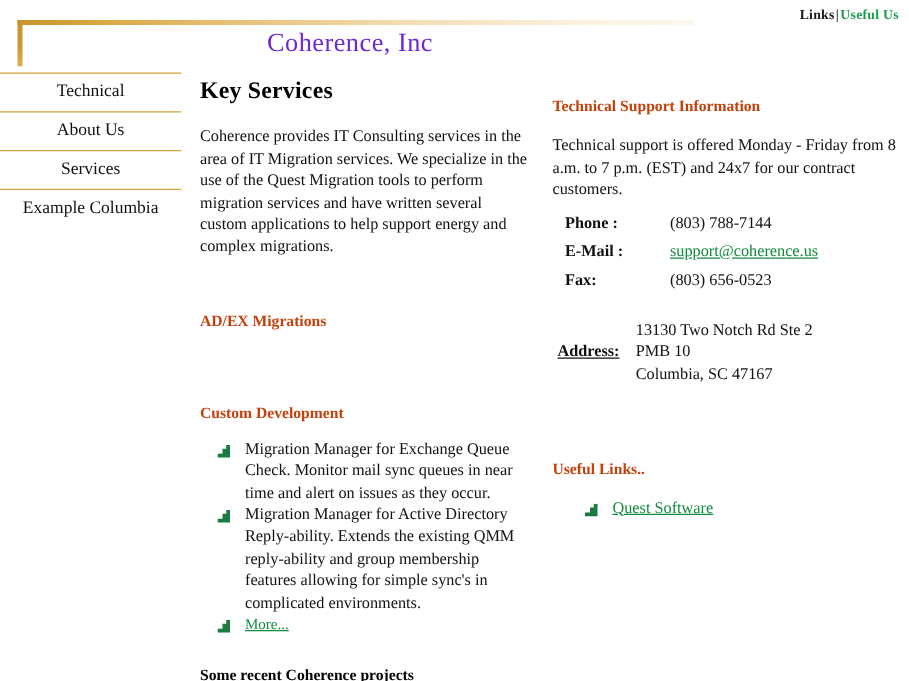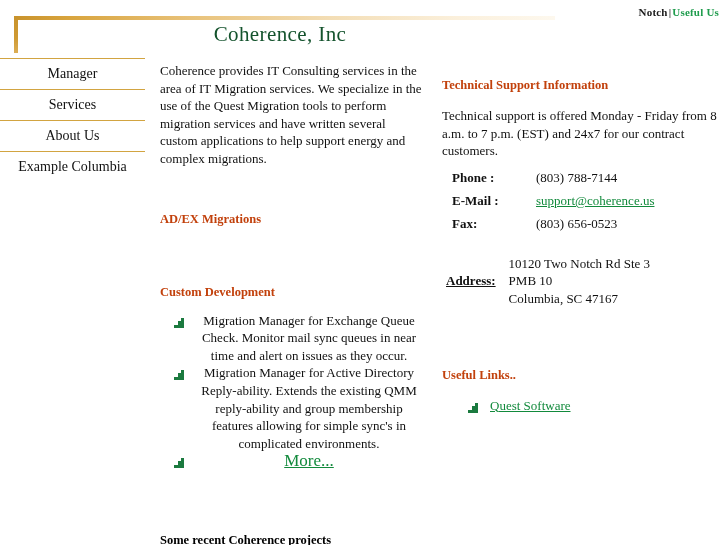--- a/index.html
+++ b/index.html
@@ -57,21 +57,21 @@
   .site-title {
     position: absolute;
     left: 0;
     top: 22px;
     width: 560px;
     text-align: center;
     font-family: "Liberation Serif", "DejaVu Serif", serif;
     font-size: 21px;
     font-weight: normal;
     letter-spacing: 0.4px;
-    color: #14532d;
+    color: #6d28d9;
   }
 
   
   .sidebar {
     position: absolute;
     left: 0;
     top: 58px;
     width: 145px;
   }
   .side-item {
@@ -139,34 +139,33 @@
     padding: 0;
     list-style: none;
   }
   ul.arrow-list li {
     position: relative;
     padding-left: 36px;
     margin-bottom: 0px;
     font-size: 13px;
     line-height: 17.6px;
     color: #111111;
-    text-align: center;
   }
   .bullet-ico {
     position: absolute;
     left: 14px;
     top: 4px;
     width: 11px;
     height: 11px;
     display: block;
   }
   a.inline-link {
     color: #128a3c;
     text-decoration: underline;
-    font-size: 17px;
+    font-size: 12px;
   }
 
   
   table.contact-tbl {
     border-collapse: collapse;
     margin: 0;
   }
   table.contact-tbl td {
     padding: 0 0 7px 0;
     font-size: 13px;
@@ -233,45 +232,46 @@
     font-size: 12.5px;
     font-weight: bold;
     color: #000;
     white-space: nowrap;
   }
 </style>
 </head>
 <body>
 
 <div class="topnav">
-  <a href="#" class="nav-home">Notch</a><span class="nav-sep">|</span><a href="#" class="nav-contact">Useful Us</a>
+  <a href="#" class="nav-home">Links</a><span class="nav-sep">|</span><a href="#" class="nav-contact">Useful Us</a>
 </div>
 
 <div class="hdr-rule"></div>
 <div class="hdr-left-rule"></div>
 
 <div class="site-title">Coherence, Inc</div>
 
 <nav class="sidebar">
   <div class="side-item">
-    <span class="side-item-inner">Manager</span>
+    <span class="side-item-inner">Technical</span>
+  </div>
+  <div class="side-item">
+    <span class="side-item-inner">About Us</span>
   </div>
   <div class="side-item">
     <span class="side-item-inner">Services</span>
   </div>
   <div class="side-item">
-    <span class="side-item-inner">About Us</span>
-  </div>
-  <div class="side-item">
     <span class="side-item-inner">Example Columbia</span>
   </div>
 </nav>
 
 <section class="col-main">
 
+  <h2 class="section-h">Key Services</h2>
 
   <p class="body-text">Coherence provides IT Consulting services in the area of IT Migration services.  We specialize in the use of the Quest Migration tools to perform migration services and have written several custom applications to help support energy and complex migrations.</p>
 
   <div class="gap-xl"></div>
 
   <h3 class="sub-h">AD/EX Migrations</h3>
 
   <div class="gap-xl"></div>
 
   <h3 class="sub-h tight">Custom Development</h3>
@@ -330,21 +330,21 @@
     </tbody>
   </table>
 
   <div class="gap-md"></div>
 
   <table class="addr-tbl">
     <tbody>
       <tr>
         <td class="lbl">Address:</td>
         <td>
-          <div>10120 Two Notch Rd Ste 3</div>
+          <div>13130 Two Notch Rd Ste 2</div>
           <div>PMB 10</div>
           <div>Columbia, SC 47167</div>
         </td>
       </tr>
     </tbody>
   </table>
 
   <div class="gap-xl"></div>
   <div class="gap-md"></div>
 

